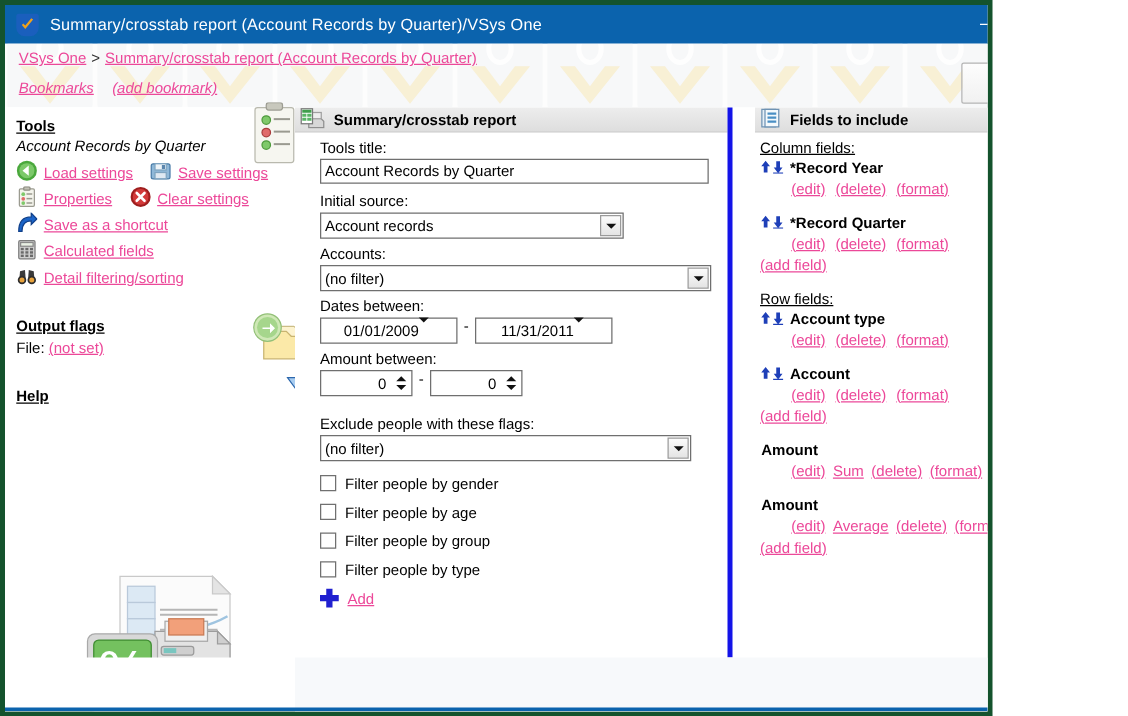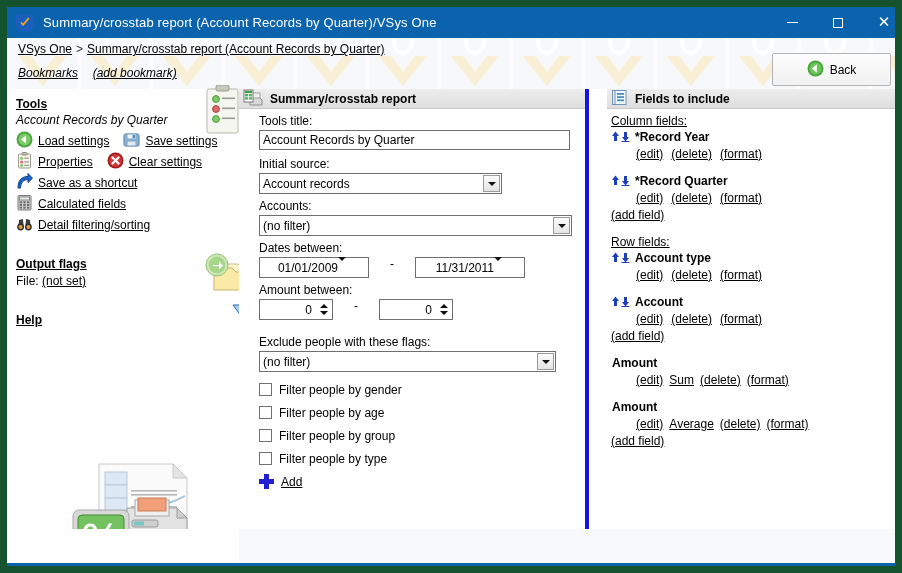--- a/index.html
+++ b/index.html
@@ -2,22 +2,22 @@
 <html><head>
 <meta charset="utf-8">
 <style>
   html,body{margin:0;padding:0;}
   body{
     width:902px;height:573px;overflow:hidden;
     font-family:"Liberation Sans", sans-serif;
     font-size:12px;color:#000;background:#fff;
     -webkit-font-smoothing:none;
   }
-  .window{position:relative;width:902px;height:573px;box-sizing:border-box;
-          border:7px solid #14532d;background:#fff;overflow:hidden;}
+  .window{position:relative;width:794px;height:573px;box-sizing:border-box;
+          border:4px solid #14532d;background:#fff;overflow:hidden;}
 
   
   .titlebar{position:absolute;left:0;top:0;width:900px;height:31px;
             background:#0b63ad;display:flex;align-items:center;}
   .tb-icon{width:18px;height:18px;margin-left:9px;margin-right:9px;position:relative;flex:none;}
   .tb-icon .shield{position:absolute;left:0;top:0;width:18px;height:18px;
       background:#1a5fbd;border-radius:2px 2px 7px 7px;}
   .tb-icon .check{position:absolute;left:3px;top:3px;width:12px;height:12px;}
   .tb-title{color:#fff;font-size:13px;letter-spacing:.15px;white-space:nowrap;}
   .tb-btns{position:absolute;right:0;top:0;height:31px;display:flex;}
@@ -28,21 +28,21 @@
   .tb-btn .cls{font-size:15px;font-family:"DejaVu Sans",sans-serif;}
 
   
   .wmband{position:absolute;left:0;top:31px;width:900px;height:51px;
           background:#fdfdfd;overflow:hidden;}
   .wm{position:absolute;top:-4px;width:72px;height:58px;opacity:.55;}
 
   .crumbbar{position:absolute;left:0;top:31px;width:900px;height:51px;}
   .crumb{position:absolute;left:11px;top:4px;font-size:12px;white-space:nowrap;}
   .bm{position:absolute;left:11px;top:28px;font-size:12px;font-style:italic;white-space:nowrap;}
-  a.lnk{color:#000000;text-decoration:underline;cursor:pointer;}
+  a.lnk{color:#ec4899;text-decoration:underline;cursor:pointer;}
   .sep{color:#333;padding:0 4px;}
 
   .backbtn{position:absolute;right:16px;top:15px;width:117px;height:31px;
     background:linear-gradient(#fdfdfd,#f1f1f1);border:1px solid #b4b4b4;border-radius:2px;
     display:flex;align-items:center;justify-content:center;gap:6px;font-size:12px;cursor:pointer;}
 
   
   .body{position:absolute;left:0;top:82px;width:900px;height:489px;background:#fff;}
 
   
@@ -77,21 +77,21 @@
   input.txt{font-family:"Liberation Sans",sans-serif;font-size:12px;height:20px;
     box-sizing:border-box;border:1px solid #6f6f6f;background:#fff;padding:1px 3px;outline:none;}
   .combo{position:relative;height:21px;box-sizing:border-box;border:1px solid #6f6f6f;
     background:#fff;display:flex;align-items:center;padding-left:3px;font-size:12px;cursor:pointer;text-align:center;}
   .combo .arrowbox{position:absolute;right:1px;top:1px;bottom:1px;width:17px;
     background:linear-gradient(#fcfcfc,#e4e4e4);border:1px solid #9a9a9a;box-sizing:border-box;
     display:flex;align-items:center;justify-content:center;}
   .caret{width:0;height:0;border-left:4px solid transparent;border-right:4px solid transparent;
     border-top:4px solid #111;}
 
-  .dtrow{display:flex;align-items:flex-start;gap:16px;}
+  .dtrow{display:flex;align-items:flex-start;gap:0;}
   .dtbox{position:relative;width:110px;height:21px;box-sizing:border-box;border:1px solid #6f6f6f;
     background:#fff;display:flex;align-items:center;justify-content:flex-end;
     padding-right:22px;font-size:12px;cursor:pointer;}
   .dash{padding:0 5px;font-size:12px;}
   .spin{position:relative;width:74px;height:21px;box-sizing:border-box;border:1px solid #6f6f6f;
     background:#fff;display:flex;align-items:center;justify-content:flex-end;
     padding-right:20px;font-size:12px;}
   .spinbtns{position:absolute;right:2px;top:1px;bottom:1px;width:13px;
     display:flex;flex-direction:column;align-items:center;justify-content:center;gap:3px;}
   .upt{width:0;height:0;border-left:4px solid transparent;border-right:4px solid transparent;border-bottom:4px solid #111;}

